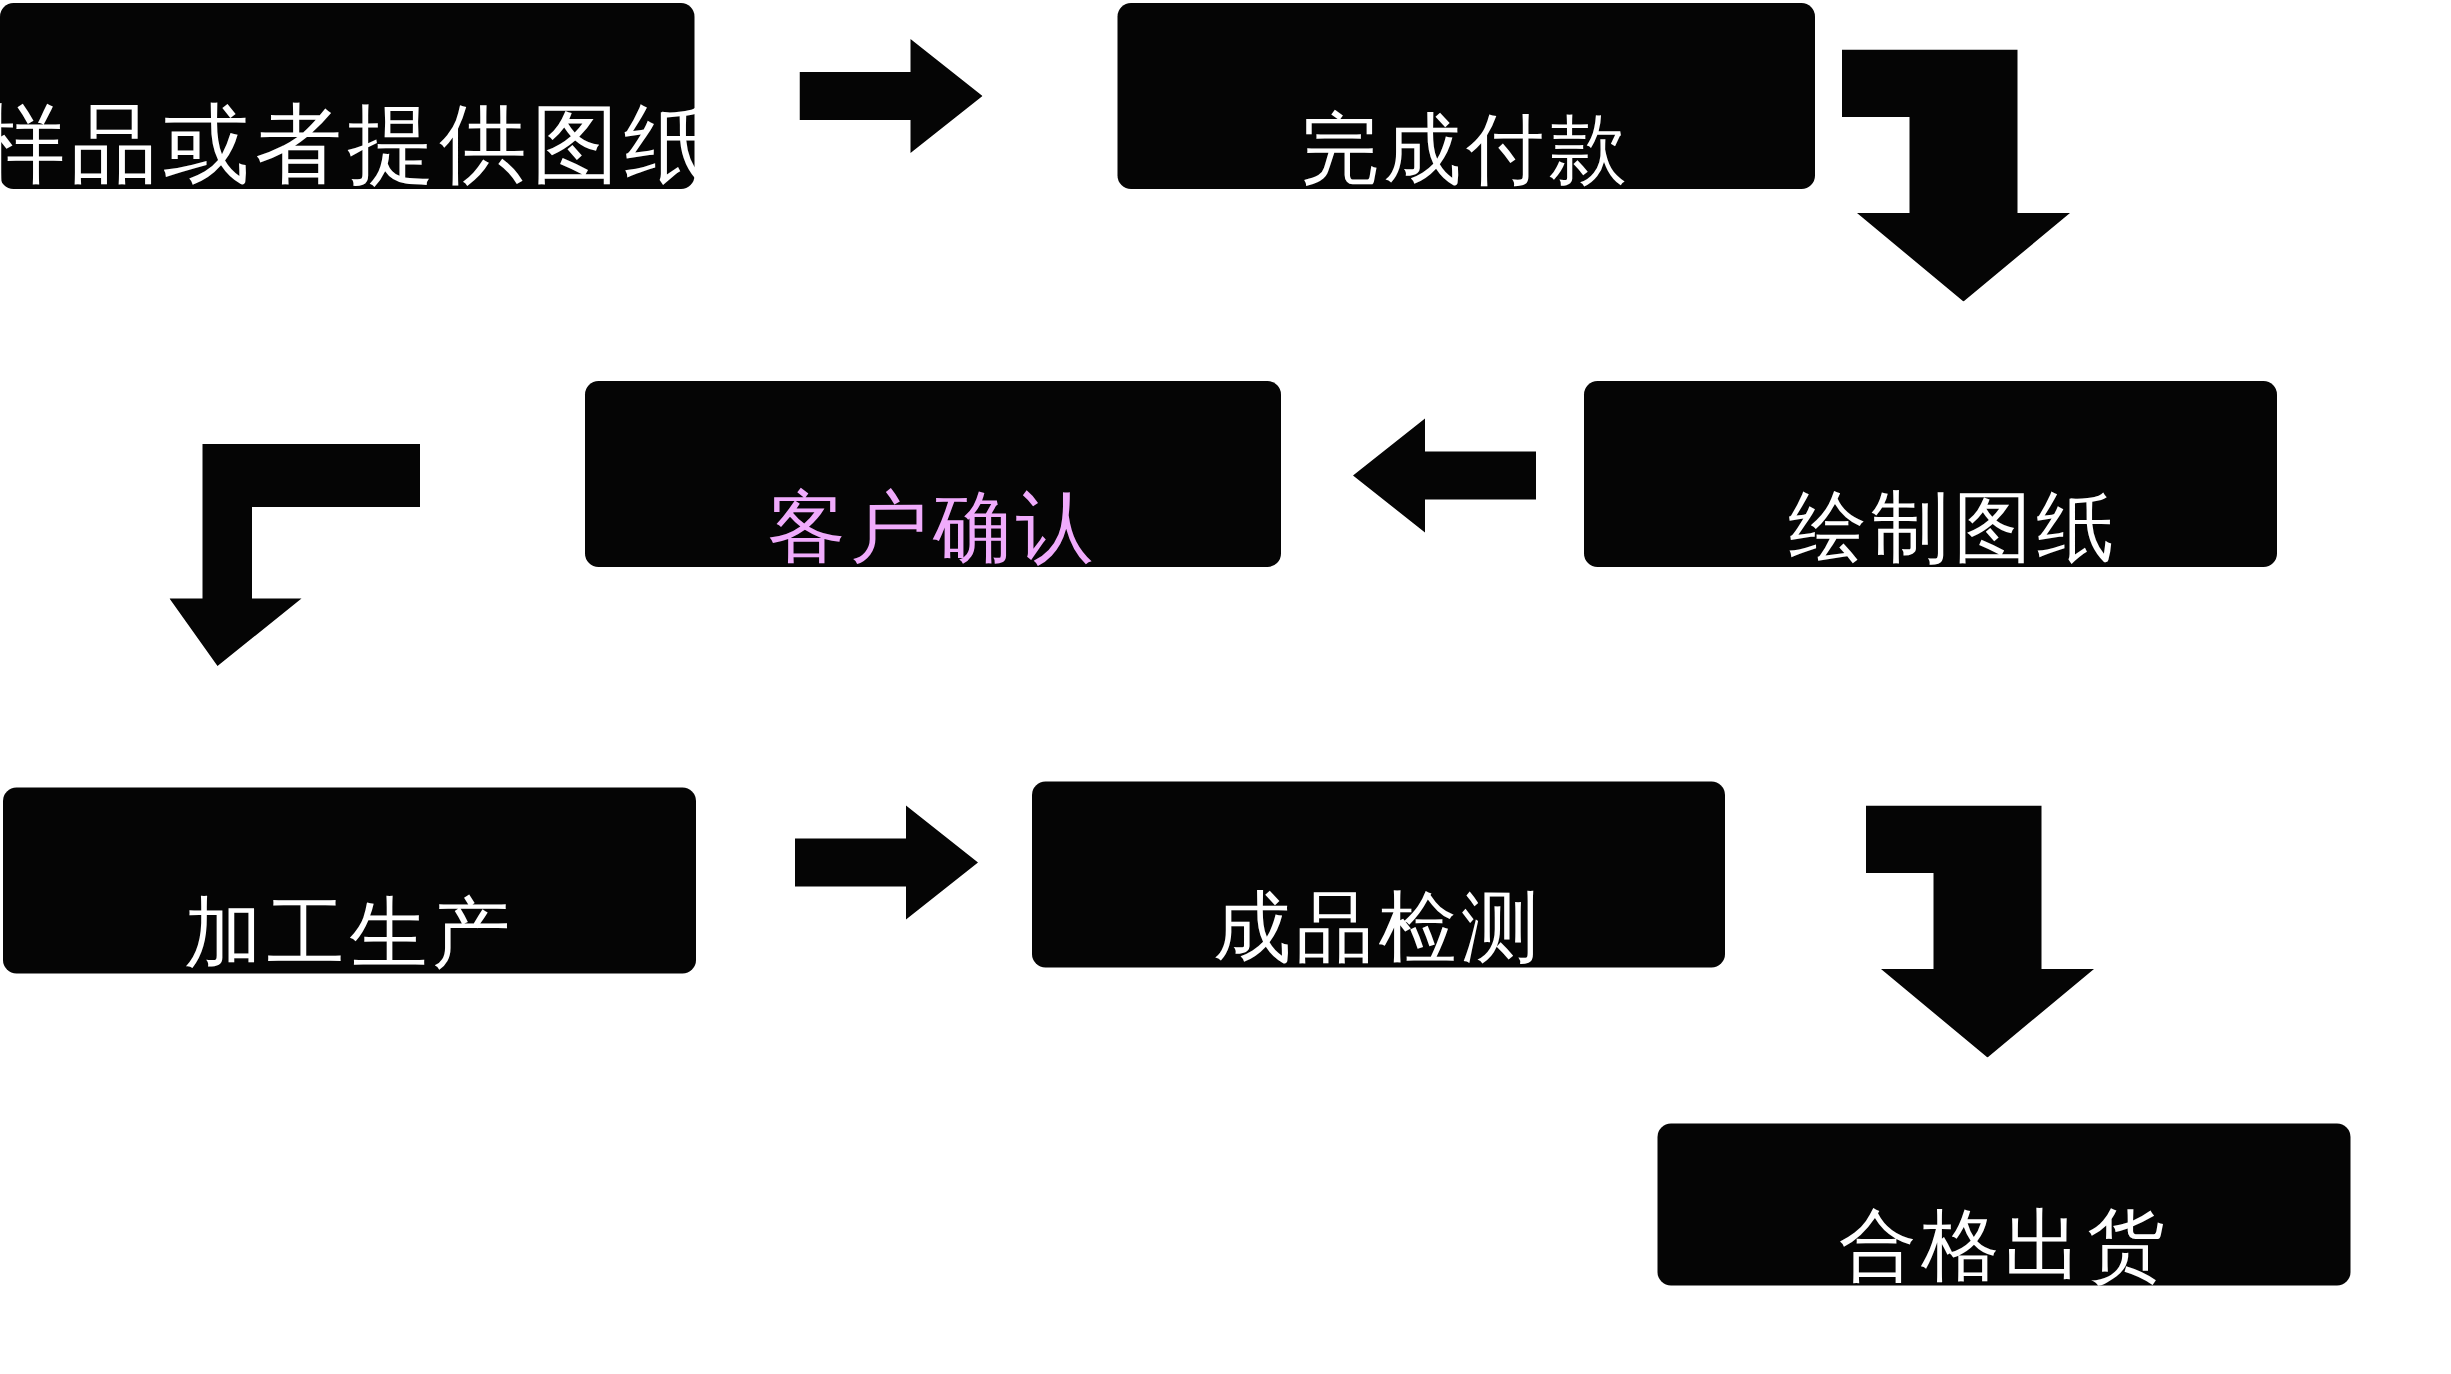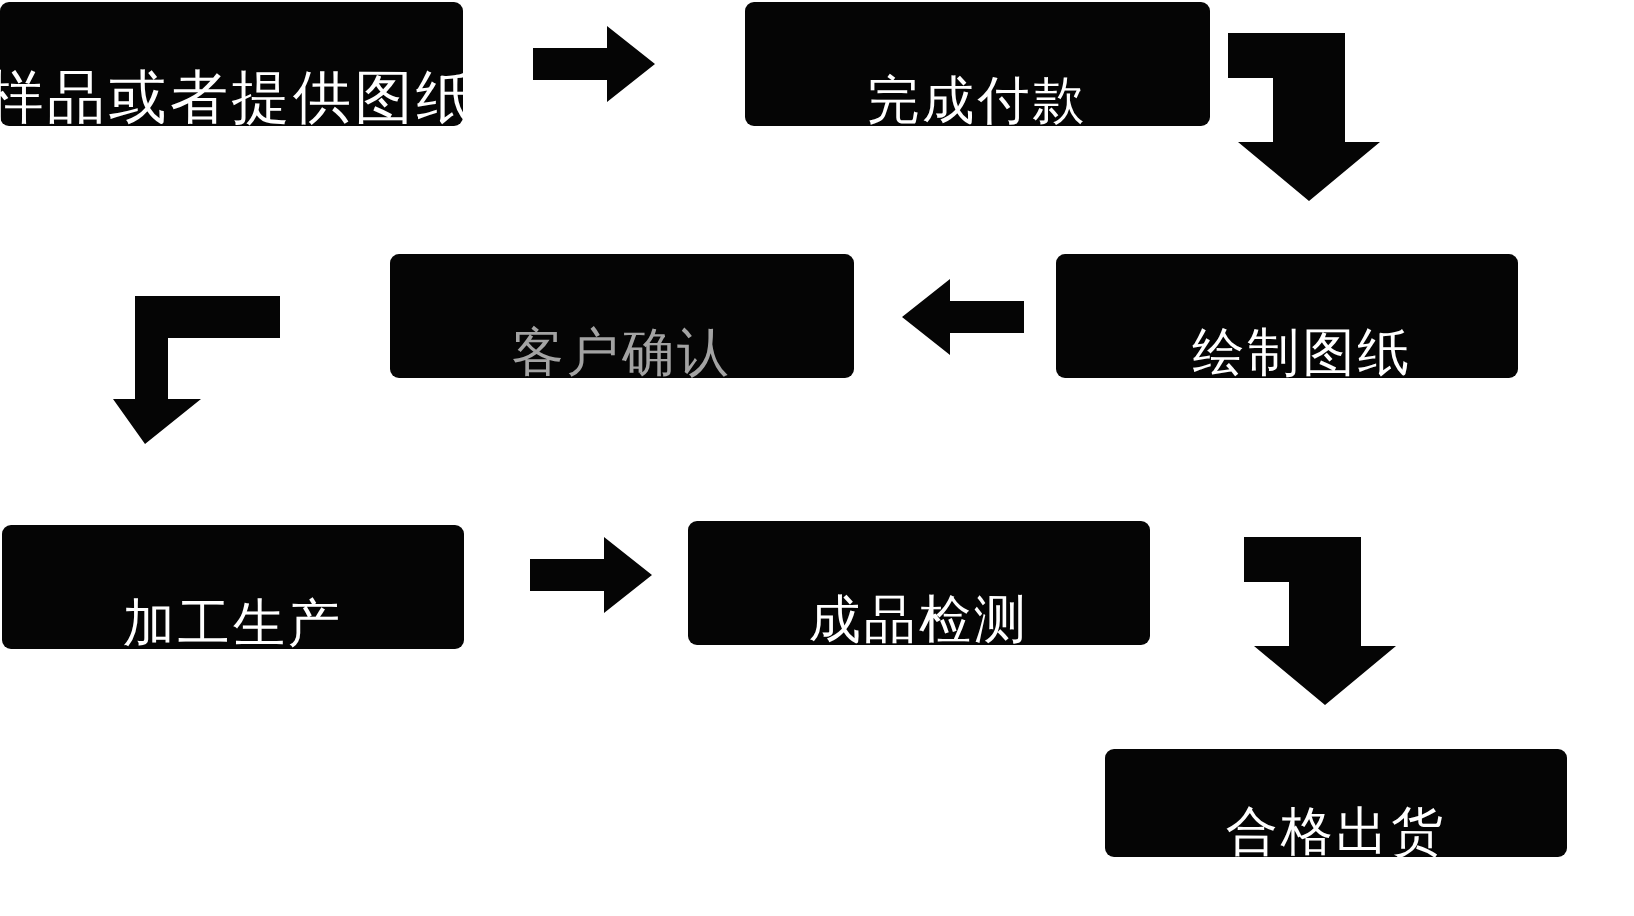--- a/index.html
+++ b/index.html
@@ -52,21 +52,21 @@
 
   <div class="node" id="n1" style="left: 710px; top: 2px; width: 465px; height: 124px; background: rgb(5, 5, 5); margin-left: 35px;">
     <span class="node-label" style="font-size: 52px; color: rgb(255, 255, 255);">完成付款</span>
   </div>
 
   <div class="node" id="n2" style="left: 1056px; top: 254px; width: 462px; height: 124px; background: rgb(5, 5, 5); padding-left: 31px;">
     <span class="node-label" style="font-size: 52px; color: rgb(255, 255, 255);">绘制图纸</span>
   </div>
 
   <div class="node" id="n3" style="left: 390px; top: 254px; width: 464px; height: 124px; background: rgb(5, 5, 5);">
-    <span class="node-label" style="font-size: 52px; color: #a3a3a3;">客户确认</span>
+    <span class="node-label" style="font-size: 52px; color: #f0abfc;">客户确认</span>
   </div>
 
   <div class="node" id="n4" style="left: 2px; top: 525px; width: 462px; height: 124px; background: rgb(5, 5, 5);">
     <span class="node-label" style="font-size: 52px; color: rgb(255, 255, 255);">加工生产</span>
   </div>
 
   <div class="node" id="n5" style="left: 688px; top: 521px; width: 462px; height: 124px; background: rgb(5, 5, 5);">
     <span class="node-label" style="font-size: 52px; color: rgb(255, 255, 255);">成品检测</span>
   </div>
 

